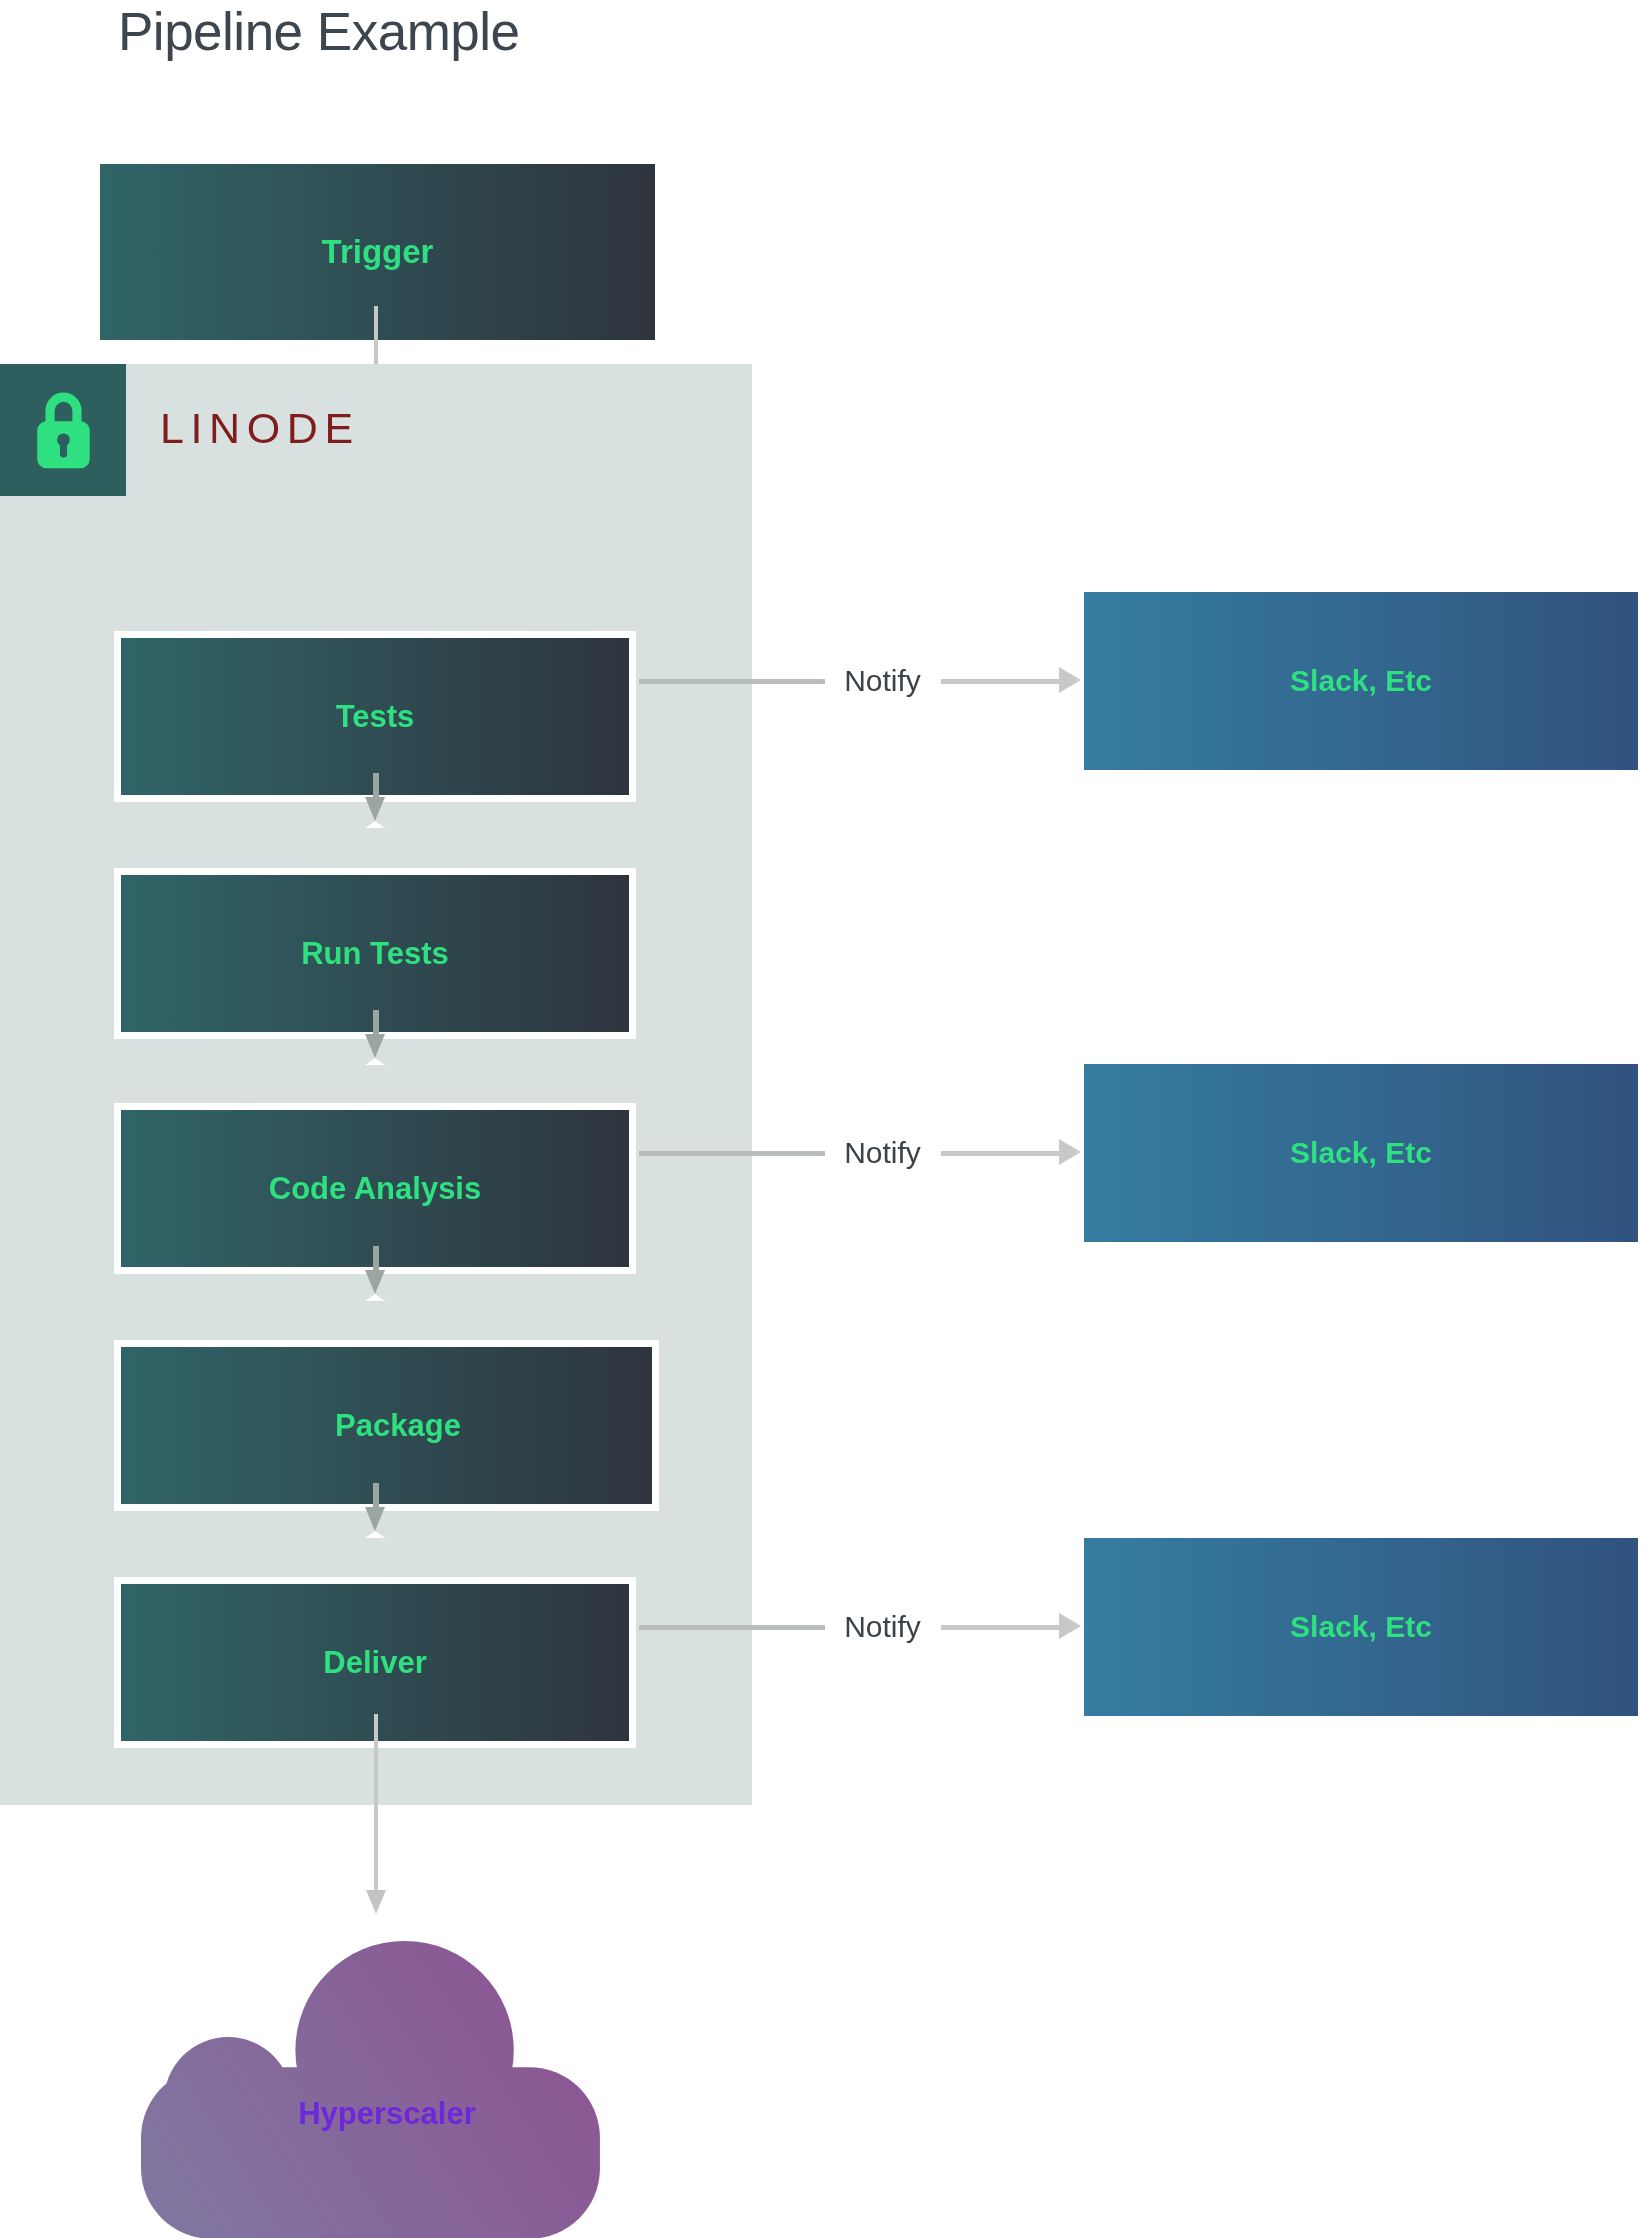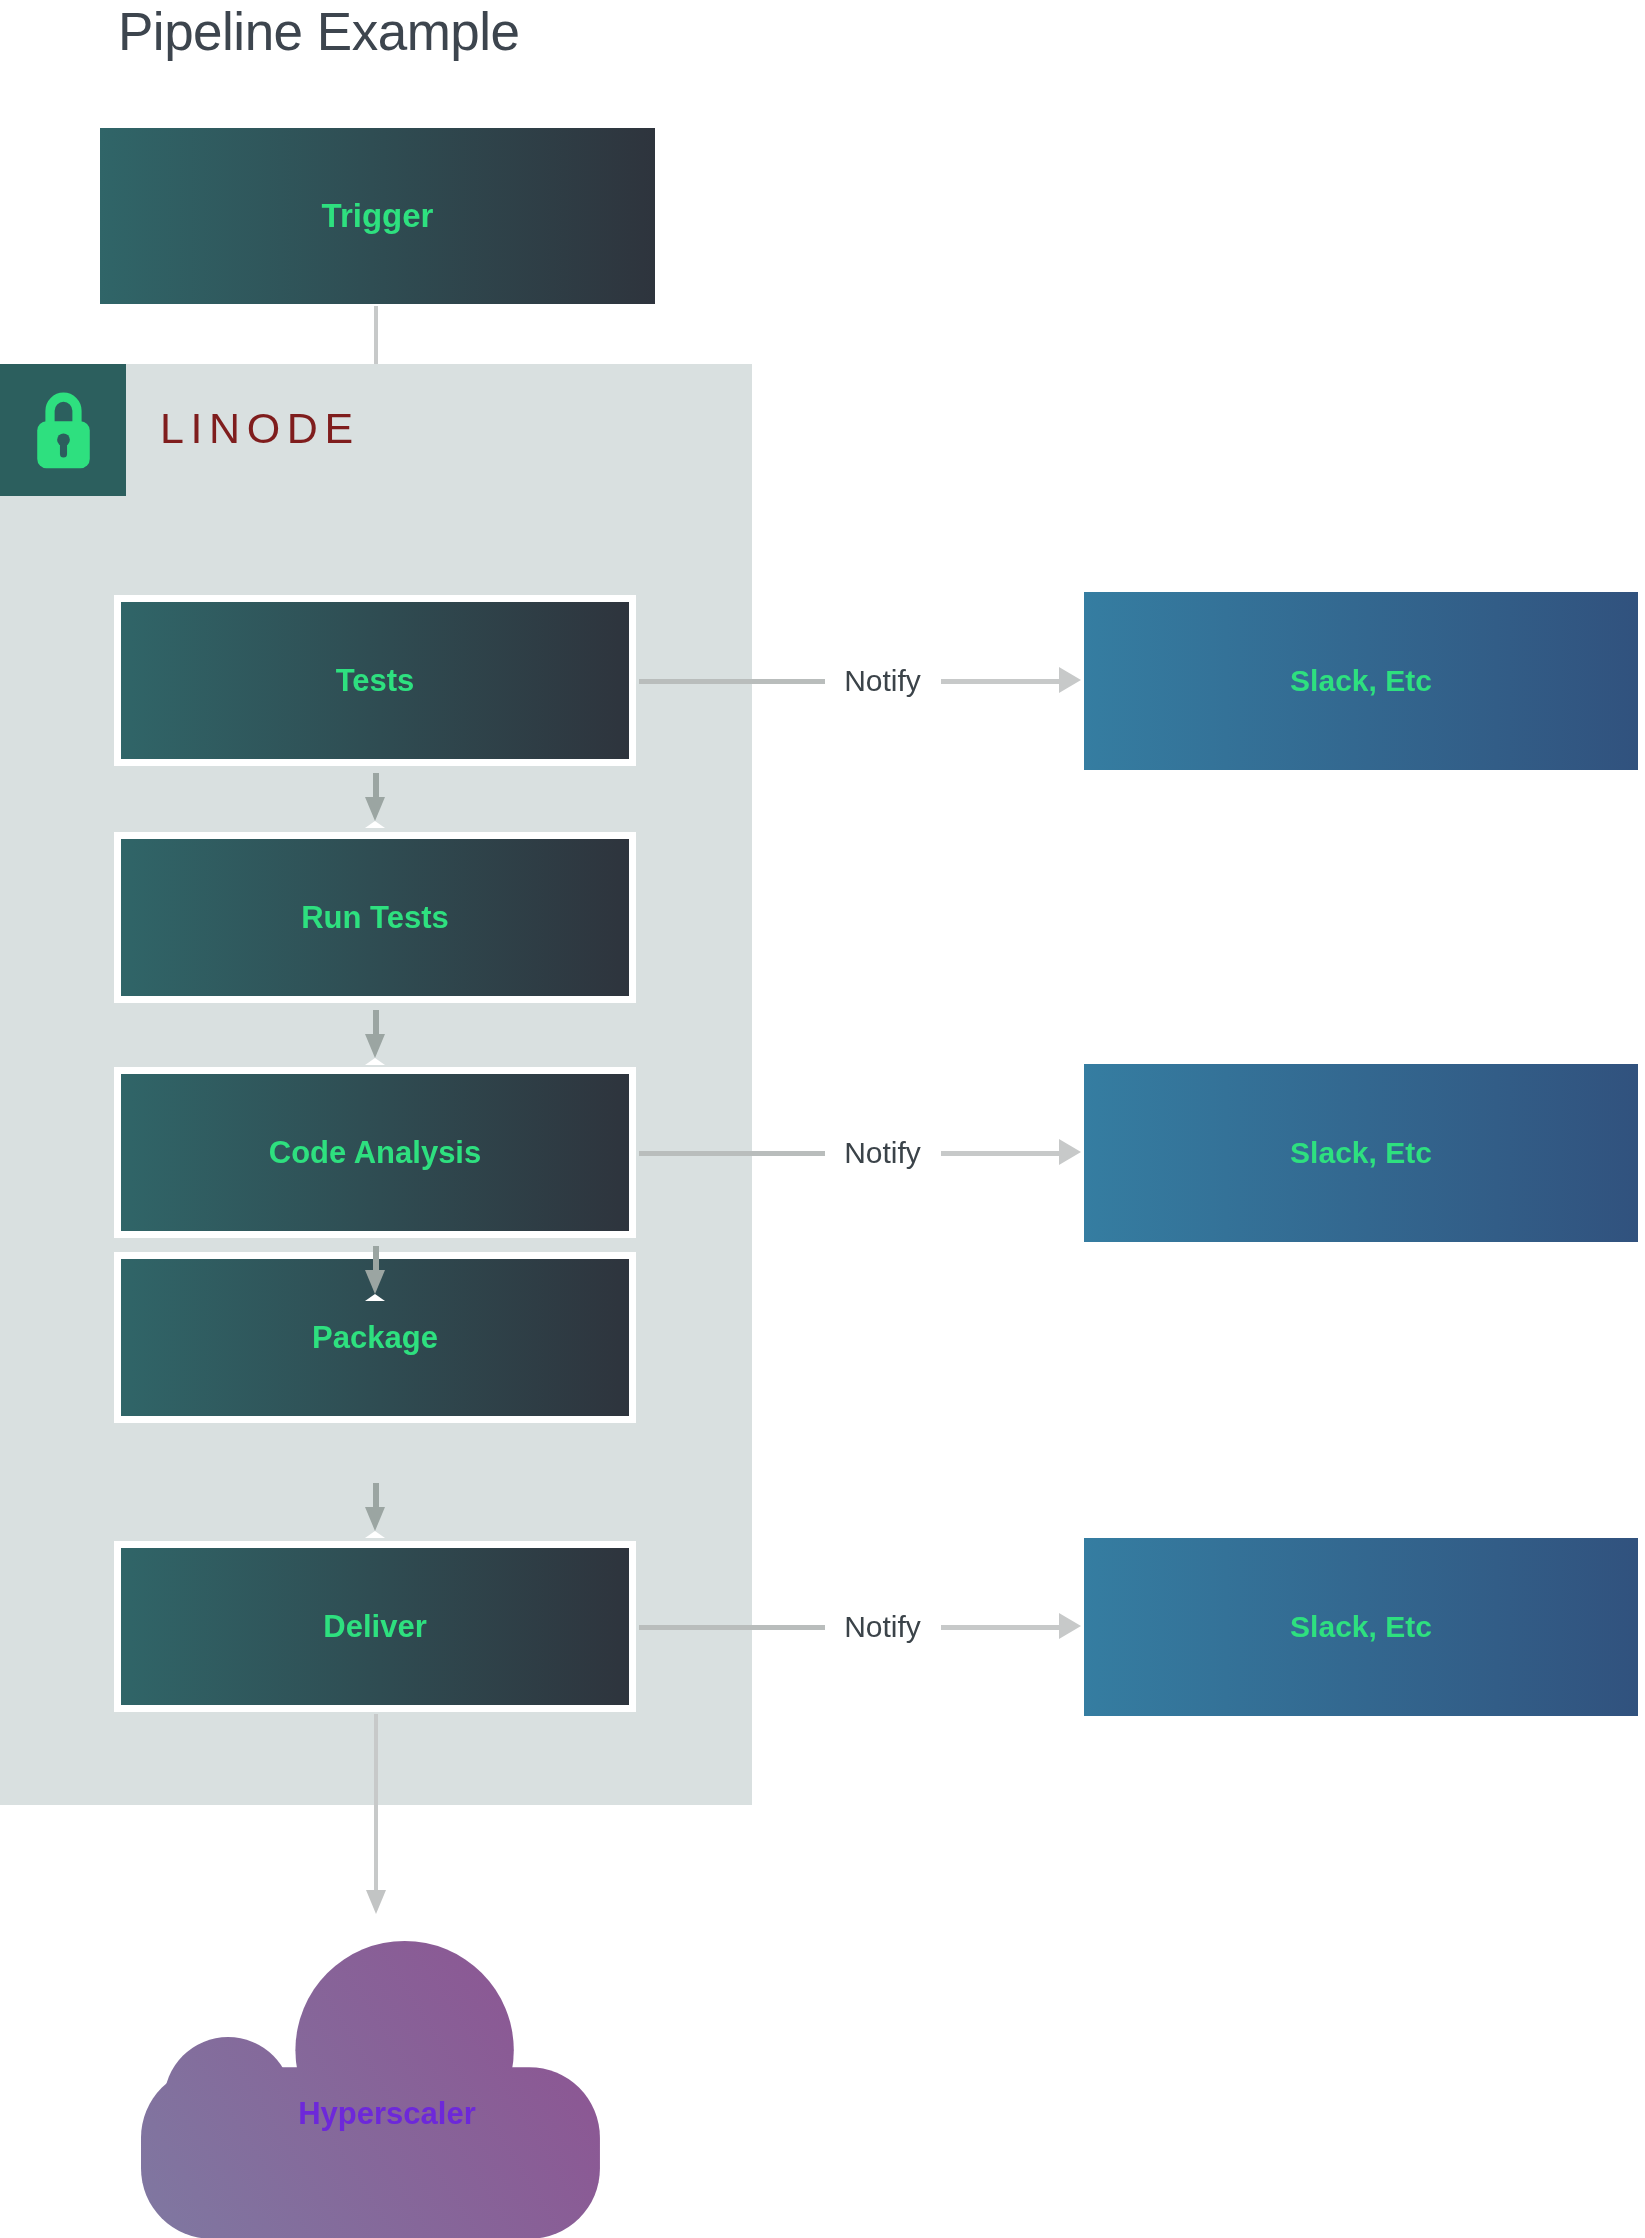--- a/index.html
+++ b/index.html
@@ -16,21 +16,21 @@
   .title {
     left: 118px; top: 0.9px;
     font-size: 53px;
     font-weight: 400;
     color: #3d454e;
     letter-spacing: -0.5px;
     white-space: nowrap;
   }
 
   
-  .grad-dark { background: linear-gradient(to right, #306568, #2e343d); }
+  .grad-dark { background: linear-gradient(to right, #306568, #2e343d); margin-top: 36px; }
   .grad-blue { background: linear-gradient(to right, #357da1, #31527e); }
 
   .box-label {
     width: 100%; height: 100%;
     display: flex; align-items: center; justify-content: center;
     color: #2ee07f;
     font-weight: 700;
   }
 
   .trigger-box { left: 100px; top: 128px; width: 555px; height: 176px; }
@@ -59,21 +59,21 @@
 
   .stage {
     left: 114px;
     width: 508px; height: 157px;
     border: 7.5px solid #ffffff;
   }
   .stage .box-label { font-size: 31px; }
   .stage-build    { top: 595px; }
   .stage-runtests { top: 832px; text-align: right; }
   .stage-codeanalysis { top: 1067px; }
-  .stage-package  { top: 1252px; }
+  .stage-package  { top: 1304px; padding-left: 23px; }
   .stage-deliver  { top: 1541px; }
 
   
   .vline { width: 5.6px; }
   .hline { height: 4.7px; }
   .line-light { background: #c7c9c9; }
   .line-mid   { background: #b9bdbc; }
   .line-stage { background: #9ba5a2; }
 
   

